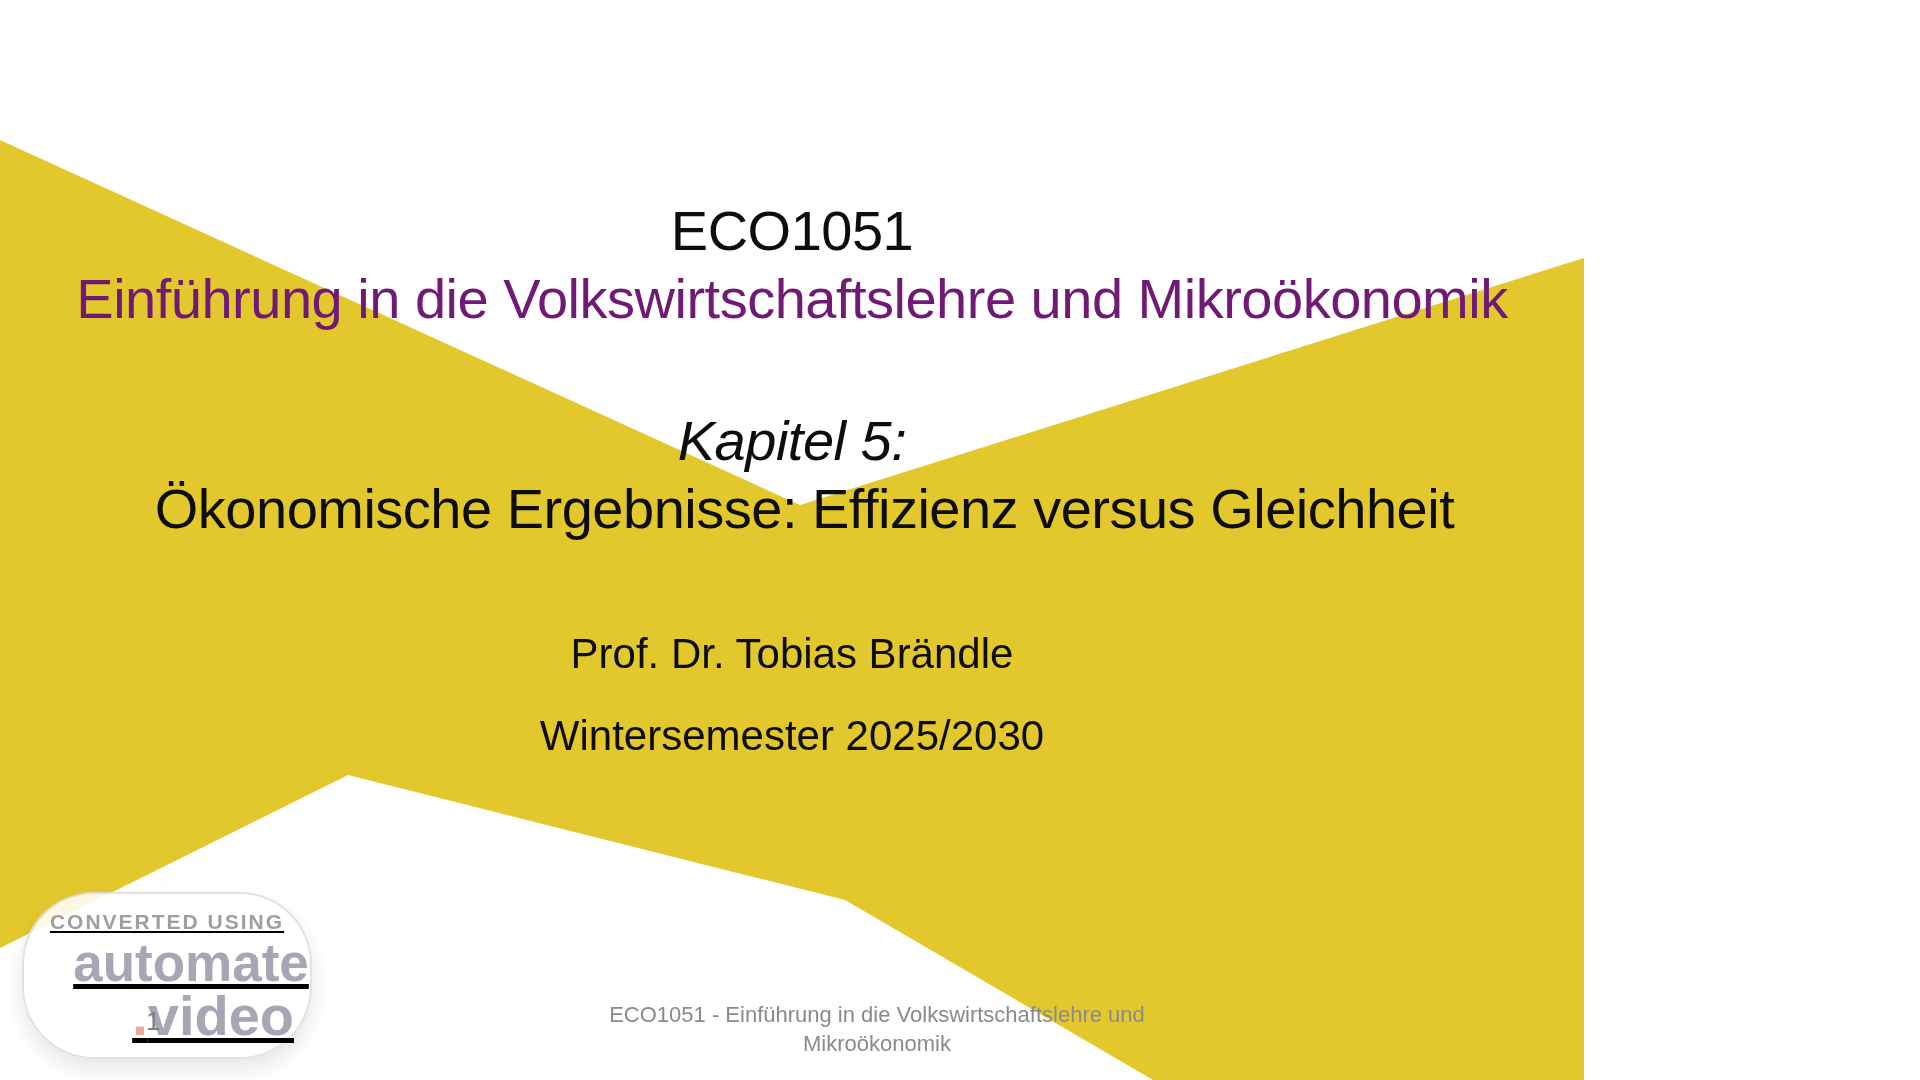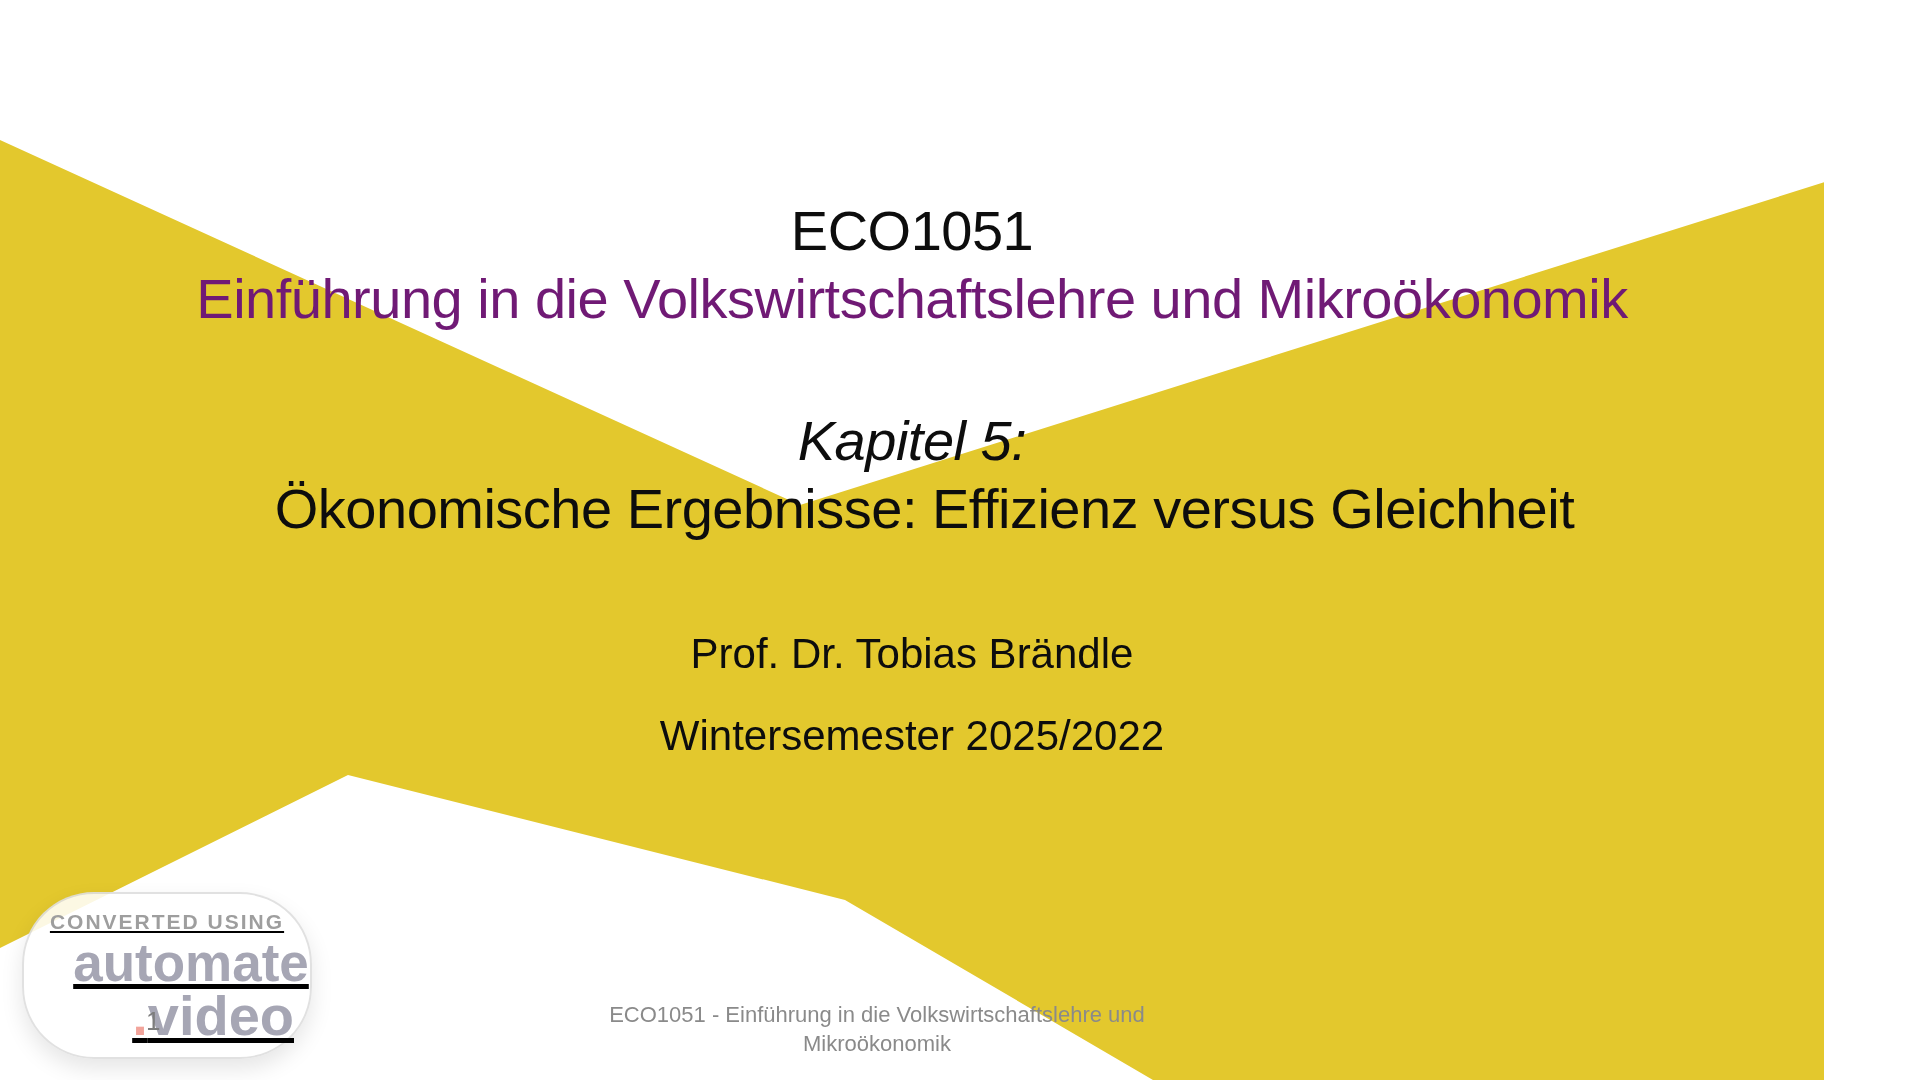--- a/index.html
+++ b/index.html
@@ -4,21 +4,21 @@
 <style>
   html, body { margin: 0; padding: 0; }
   body {
     width: 1920px; height: 1080px;
     background: #ffffff;
     font-family: "Liberation Sans", sans-serif;
     overflow: hidden;
   }
   #slide {
     position: relative;
-    width: 1824px; height: 1080px;
+    width: 1584px; height: 1080px;
     background: #ffffff;
     overflow: hidden;
   }
   .bg-svg {
     position: absolute; left: 0; top: 0;
     width: 1920px; height: 1080px;
     display: block;
   }
   .txt {
     position: absolute; left: 0; right: 0;
@@ -91,21 +91,21 @@
   <div class="txt title-line" style="top: 198px; color: rgb(13, 13, 13);">ECO1051</div>
 
   <div class="txt title-line" style="top: 266px; color: #701a75;">Einführung in die Volkswirtschaftslehre und Mikroökonomik</div>
 
   <div class="txt title-line" style="top: 408px; color: rgb(13, 13, 13); font-style: italic;">Kapitel 5:</div>
 
   <div class="txt title-line" style="top: 476px; color: rgb(13, 13, 13); padding-left: 25px;">Ökonomische Ergebnisse: Effizienz versus Gleichheit</div>
 
   <div class="txt sub-line" style="top: 630px; color: rgb(13, 13, 13);">Prof. Dr. Tobias Brändle</div>
 
-  <div class="txt sub-line" style="top: 712px; color: rgb(13, 13, 13);">Wintersemester 2025/2022</div>
+  <div class="txt sub-line" style="top: 712px; color: rgb(13, 13, 13);">Wintersemester 2025/2030</div>
 
   <div class="footer" style="color: rgb(138, 138, 138);">ECO1051 - Einführung in die Volkswirtschaftslehre und Mikroökonomik</div>
 
   <div class="page-number" style="color: rgb(125, 125, 125);">1</div>
 
   <div class="watermark">
     <div class="wm-label" style="color: rgb(158, 158, 158);">CONVERTED USING</div>
     <div class="wm-brand-top" style="color: rgb(166, 166, 180);">automate</div>
     <div class="wm-brand-bottom" style="color: rgb(166, 166, 180);"><span class="wm-dot" style="color: rgb(242, 164, 155);">.</span><span>video</span></div>
   </div>

